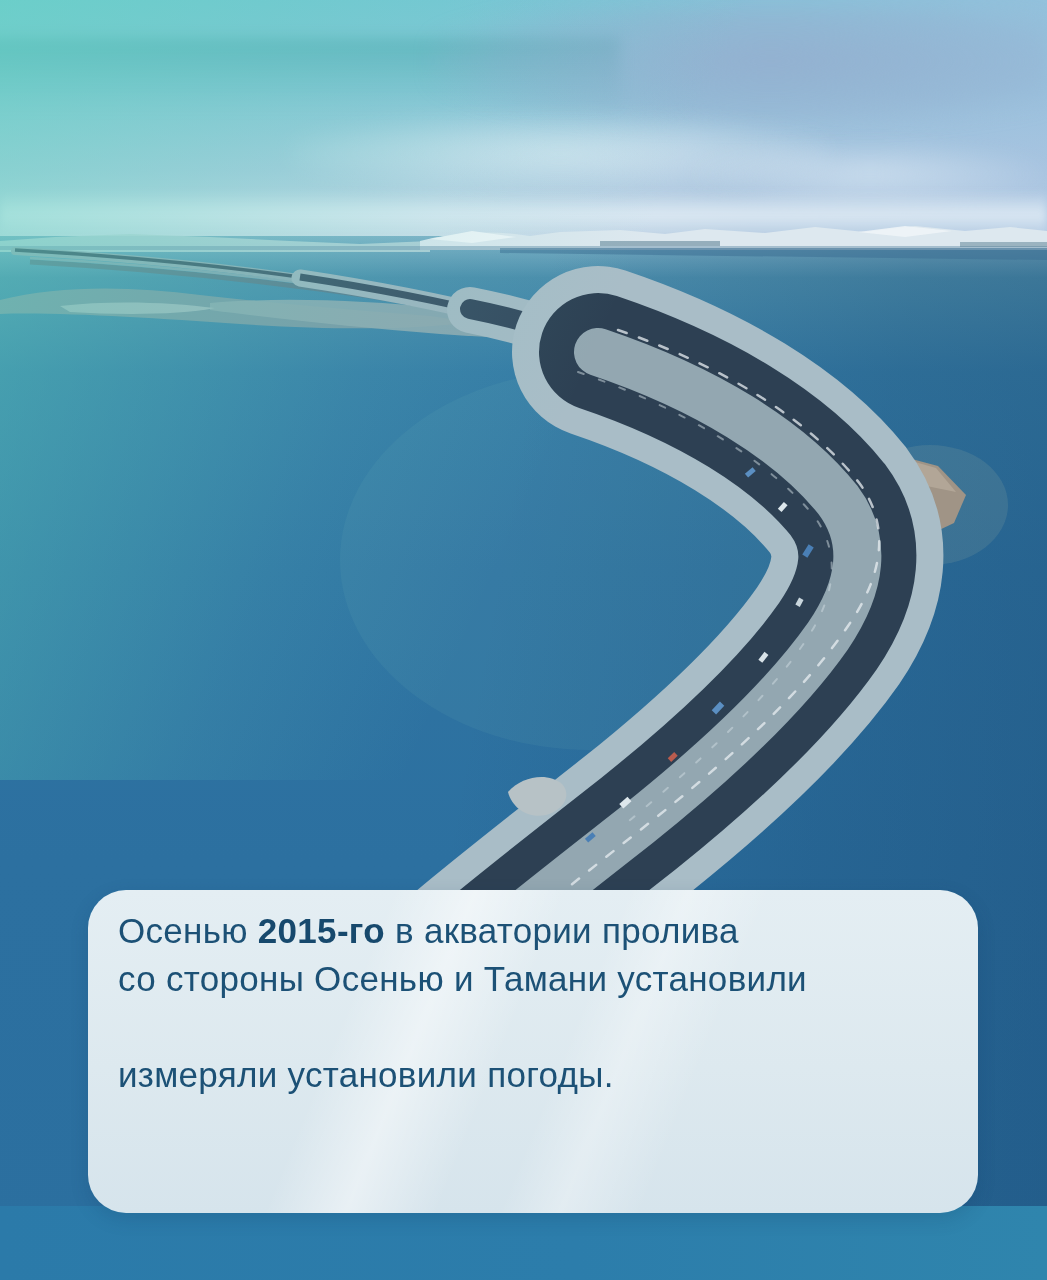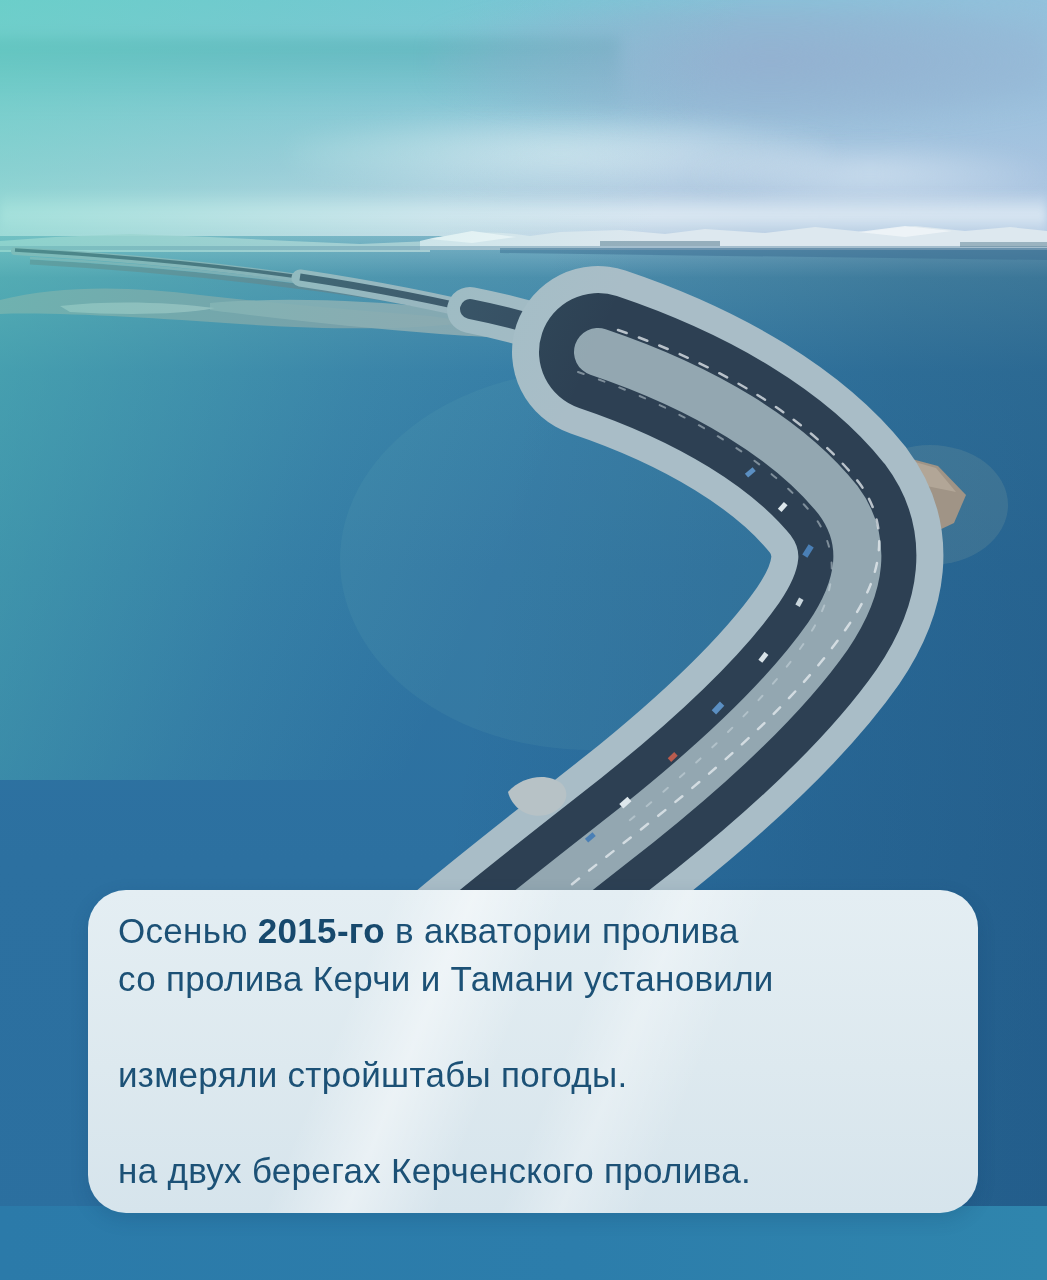--- a/index.html
+++ b/index.html
@@ -147,21 +147,20 @@
 
     <path d="M508 792 C522 776 548 772 562 784 C572 795 564 810 546 815 C528 819 512 808 508 792 Z" fill="#b7c2c6"></path>
   </svg>
 
   <div class="teal-wash"></div>
   <div class="bottom-band"></div>
 
   <div class="caption-card">
     <p class="caption-text">
       <span><span>Осенью </span><span class="yr">2015-го</span><span> в акватории пролива</span></span><br>
-      <span>со пролива Керчи и Тамани установили</span><br>
+      <span>со стороны Осенью и Тамани установили</span><br>
       <br>
-      <span>измеряли стройштабы погоды.</span><br>
+      <span>измеряли установили погоды.</span><br>
       <br>
-      <span>на двух берегах Керченского пролива.</span>
     </p>
   </div>
 
 </div>
 
 </body></html>

